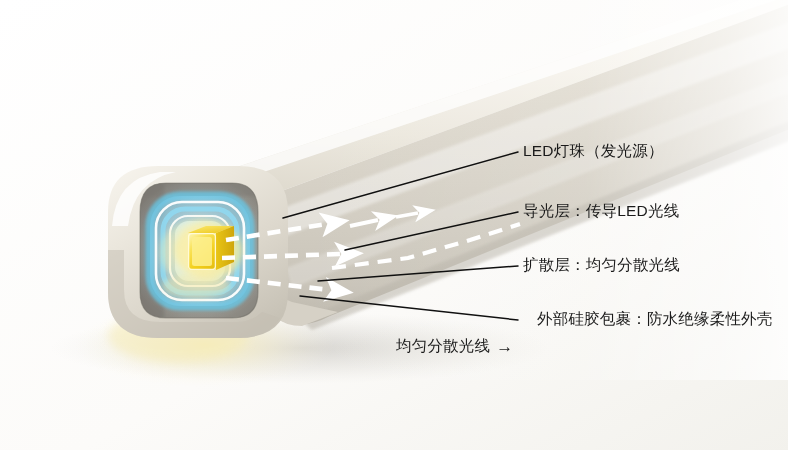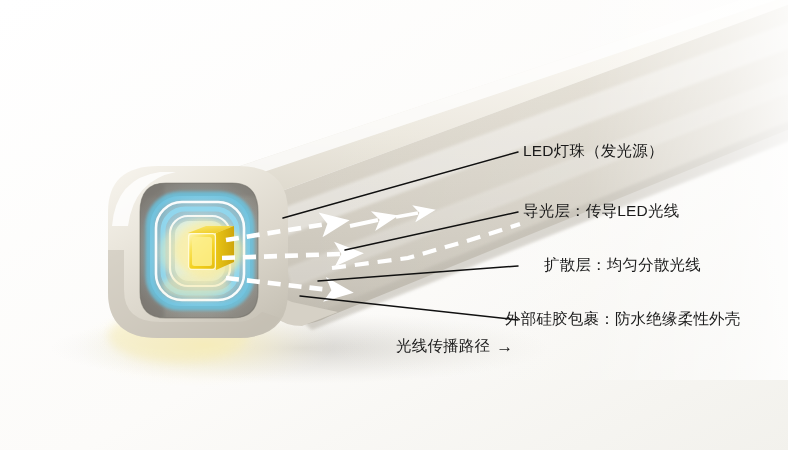--- a/index.html
+++ b/index.html
@@ -28,22 +28,22 @@
   .anno {
     position: absolute;
     white-space: nowrap;
     color: #1a1a1a;
     font-size: 15.5px;
     letter-spacing: 0.2px;
     font-family: "Liberation Sans", "DejaVu Sans", sans-serif;
   }
   .anno-1 { left: 523px; top: 141px; }
   .anno-2 { left: 523px; top: 201px; text-align: center; }
-  .anno-3 { left: 523px; top: 255px; margin-left: 21px; }
-  .anno-4 { left: 505px; top: 309px; text-align: right; }
+  .anno-3 { left: 523px; top: 255px; }
+  .anno-4 { left: 537px; top: 309px; text-align: right; }
   .anno-flow {
     left: 396px;
     top: 336px;
     font-size: 15.5px;
   }
   .flow-arrow {
     display: inline-block;
     margin-left: 6px;
     font-size: 17px;
     vertical-align: -1px;
@@ -292,16 +292,16 @@
       <line x1="300" y1="296" x2="518" y2="320"></line>
     </g>
   </svg>
 
   <div class="anno anno-1">LED灯珠（发光源）</div>
   <div class="anno anno-2">导光层：传导LED光线</div>
   <div class="anno anno-3">扩散层：均匀分散光线</div>
   <div class="anno anno-4">外部硅胶包裹：防水绝缘柔性外壳</div>
 
   <div class="anno anno-flow">
-    <span>光线传播路径</span><span class="flow-arrow">→</span>
+    <span>均匀分散光线</span><span class="flow-arrow">→</span>
   </div>
 
 </div>
 
 </body></html>

